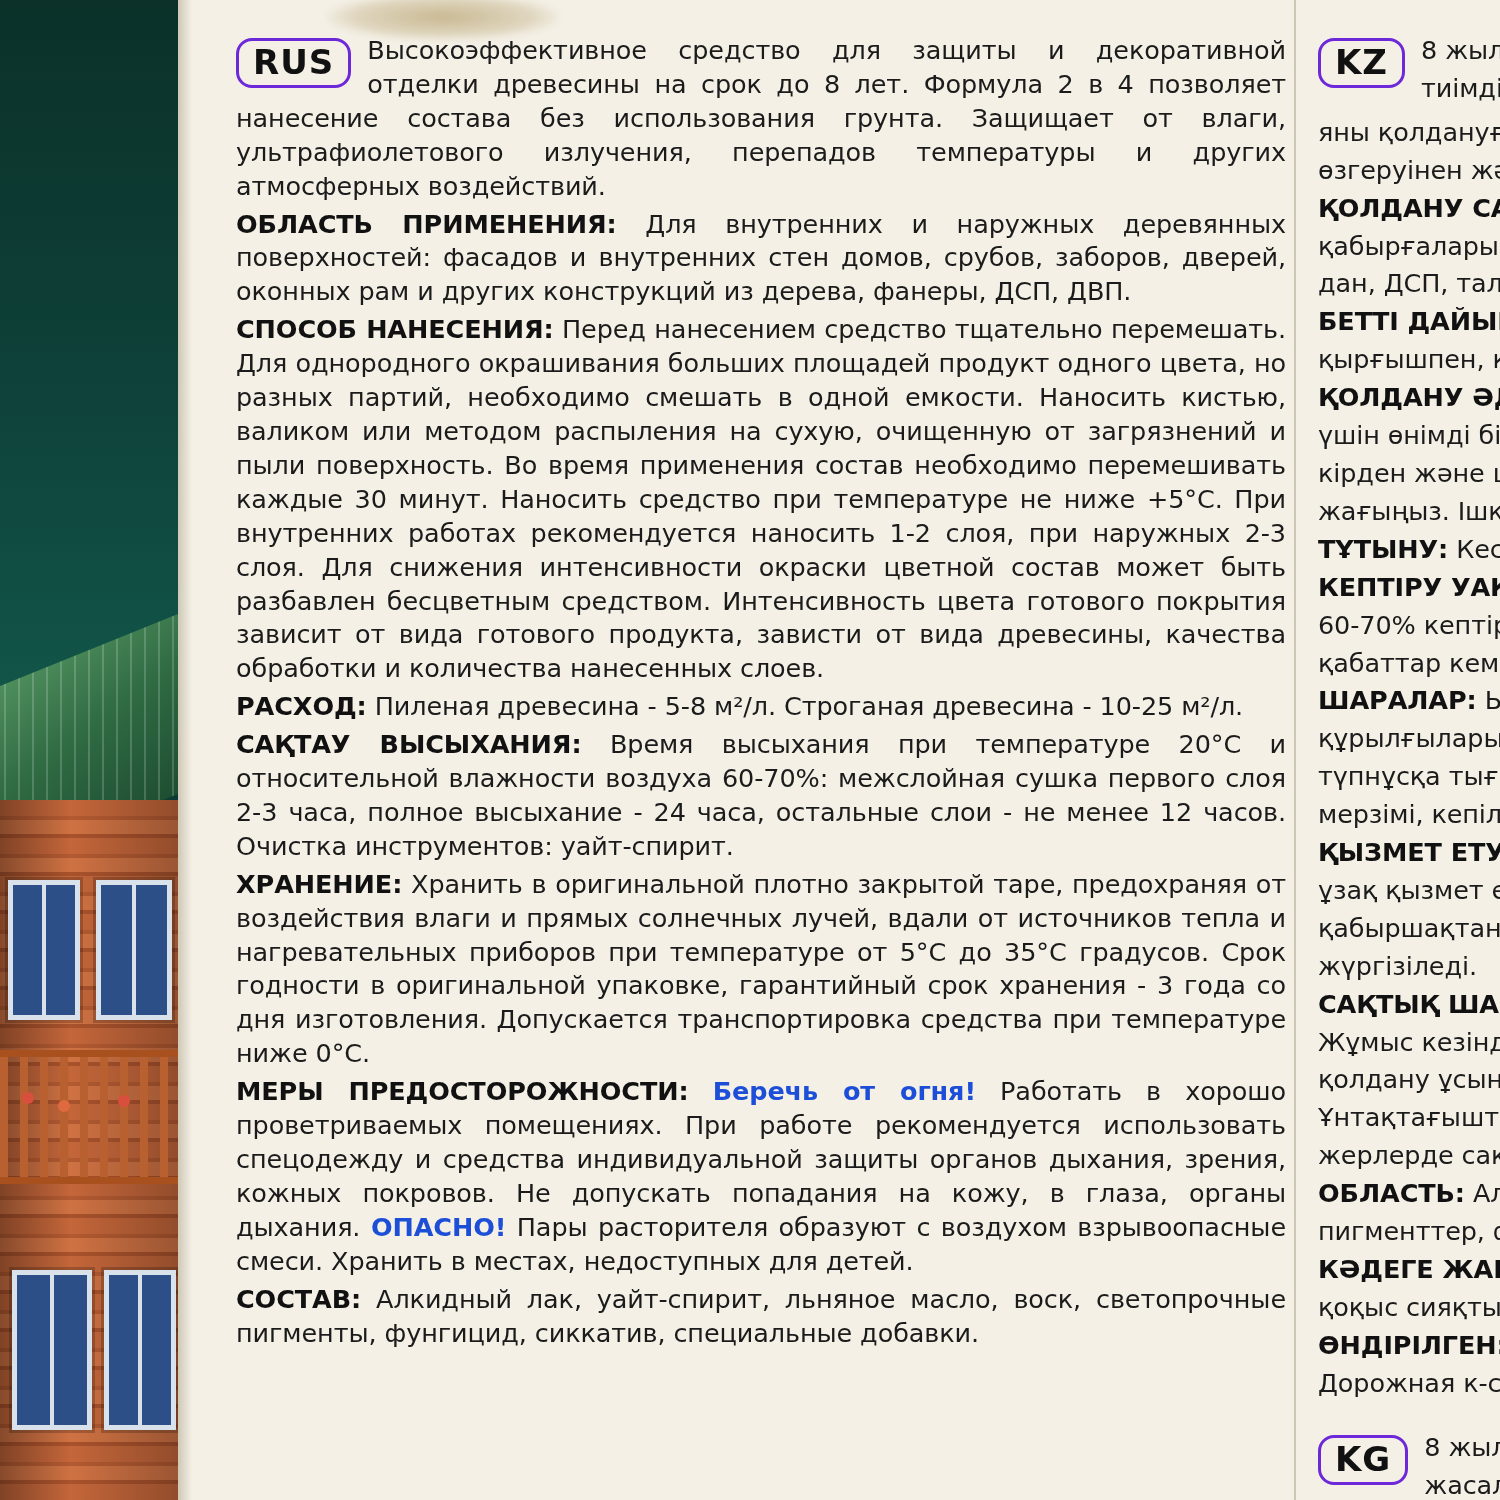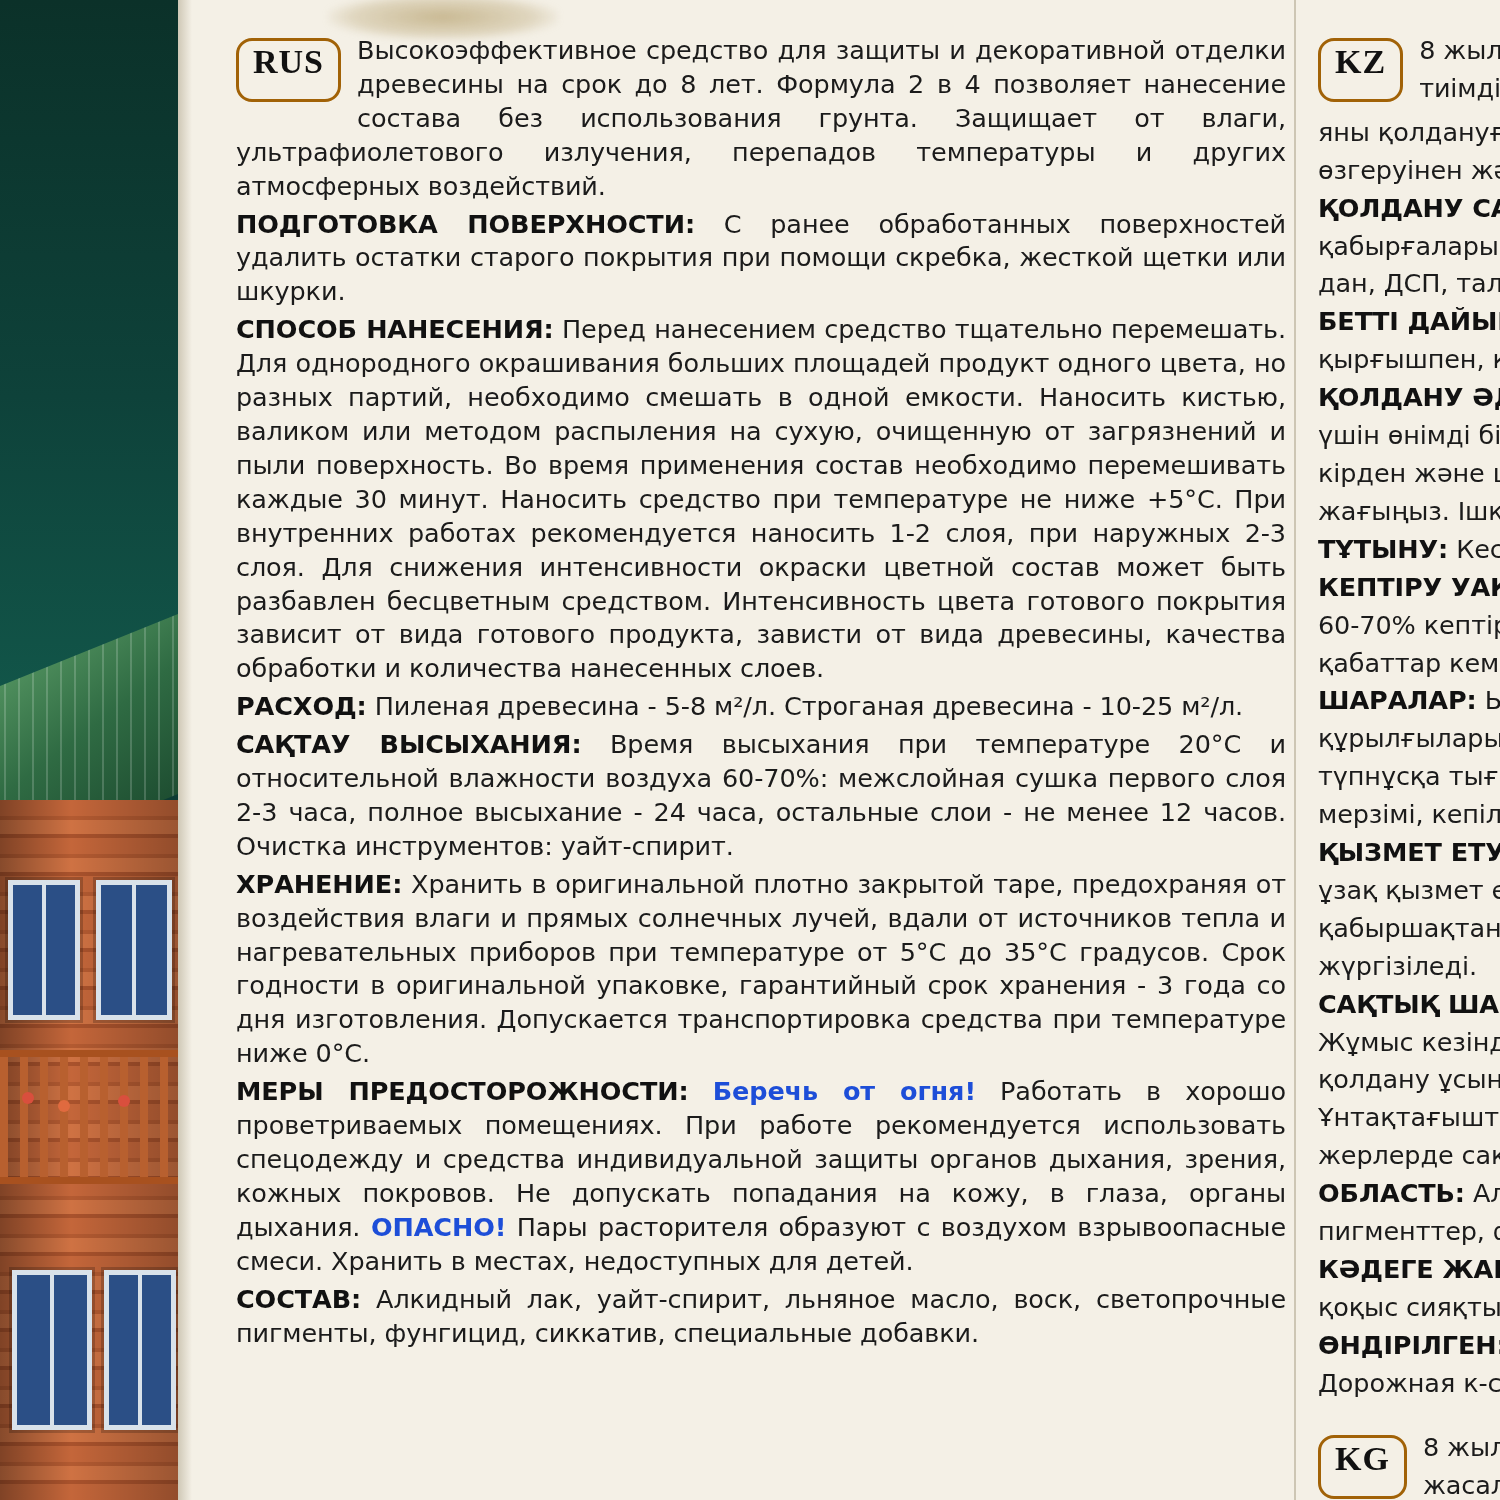--- a/index.html
+++ b/index.html
@@ -127,30 +127,29 @@
   }
   .divider {
     position: absolute;
     left: 1116px; top: 0; width: 2px; height: 1500px;
     background: #cdc6b4;
   }
 
   
   .lang-badge {
     display: inline-block;
-    border: 3px solid #a16207;
+    border: 3px solid #6d28d9;
     border-radius: 16px;
-    padding: 4px 14px 20px;
+    padding: 4px 14px 6px;
     font-size: 34px;
     font-weight: bold;
     letter-spacing: 1px;
     line-height: 1;
     color: #111;
     background: transparent;
-    font-family: Liberation Serif, serif;
   }
   .badge-float {
     float: left;
     margin: 4px 16px 2px 0;
   }
 
   
   .body-text {
     font-size: 25.5px;
     line-height: 1.33;
@@ -219,21 +218,21 @@
     <div class="divider"></div>
 
     <div class="col-rus">
       <div class="body-text clearfix">
         <div class="lang-badge badge-float">RUS</div>
         <p>Высокоэффективное средство для защиты и декоративной отделки древесины на срок до 8 лет. Формула 2 в 4 позволяет нанесение состава без использования грунта. Защищает от влаги, ультрафиолетового излучения, перепадов температуры и других атмосферных воздействий.</p>
       </div>
 
       <div class="body-text">
         <p>
-          <span class="hd">ПОДГОТОВКА ПОВЕРХНОСТИ:</span><span> С ранее обработанных поверхностей удалить остатки старого покрытия при помощи скребка, жесткой щетки или шкурки.</span>
+          <span class="hd">ОБЛАСТЬ ПРИМЕНЕНИЯ:</span><span> Для внутренних и наружных деревянных поверхностей: фасадов и внутренних стен домов, срубов, заборов, дверей, оконных рам и других конструкций из дерева, фанеры, ДСП, ДВП.</span>
         </p>
         <p>
           <span class="hd">СПОСОБ НАНЕСЕНИЯ:</span><span> Перед нанесением средство тщательно перемешать. Для однородного окрашивания больших площадей продукт одного цвета, но разных партий, необходимо смешать в одной емкости. Наносить кистью, валиком или методом распыления на сухую, очищенную от загрязнений и пыли поверхность. Во время применения состав необходимо перемешивать каждые 30 минут. Наносить средство при температуре не ниже +5°С. При внутренних работах рекомендуется наносить 1-2 слоя, при наружных 2-3 слоя. Для снижения интенсивности окраски цветной состав может быть разбавлен бесцветным средством. Интенсивность цвета готового покрытия зависит от вида готового продукта, зависти от вида древесины, качества обработки и количества нанесенных слоев.</span>
         </p>
         <p>
           <span class="hd">РАСХОД:</span><span> Пиленая древесина - 5-8 м²/л. Строганая древесина - 10-25 м²/л.</span>
         </p>
         <p>
           <span class="hd">САҚТАУ ВЫСЫХАНИЯ:</span><span> Время высыхания при температуре 20°С и относительной влажности воздуха 60-70%: межслойная сушка первого слоя 2-3 часа, полное высыхание - 24 часа, остальные слои - не менее 12 часов. Очистка инструментов: уайт-спирит.</span>
         </p>

